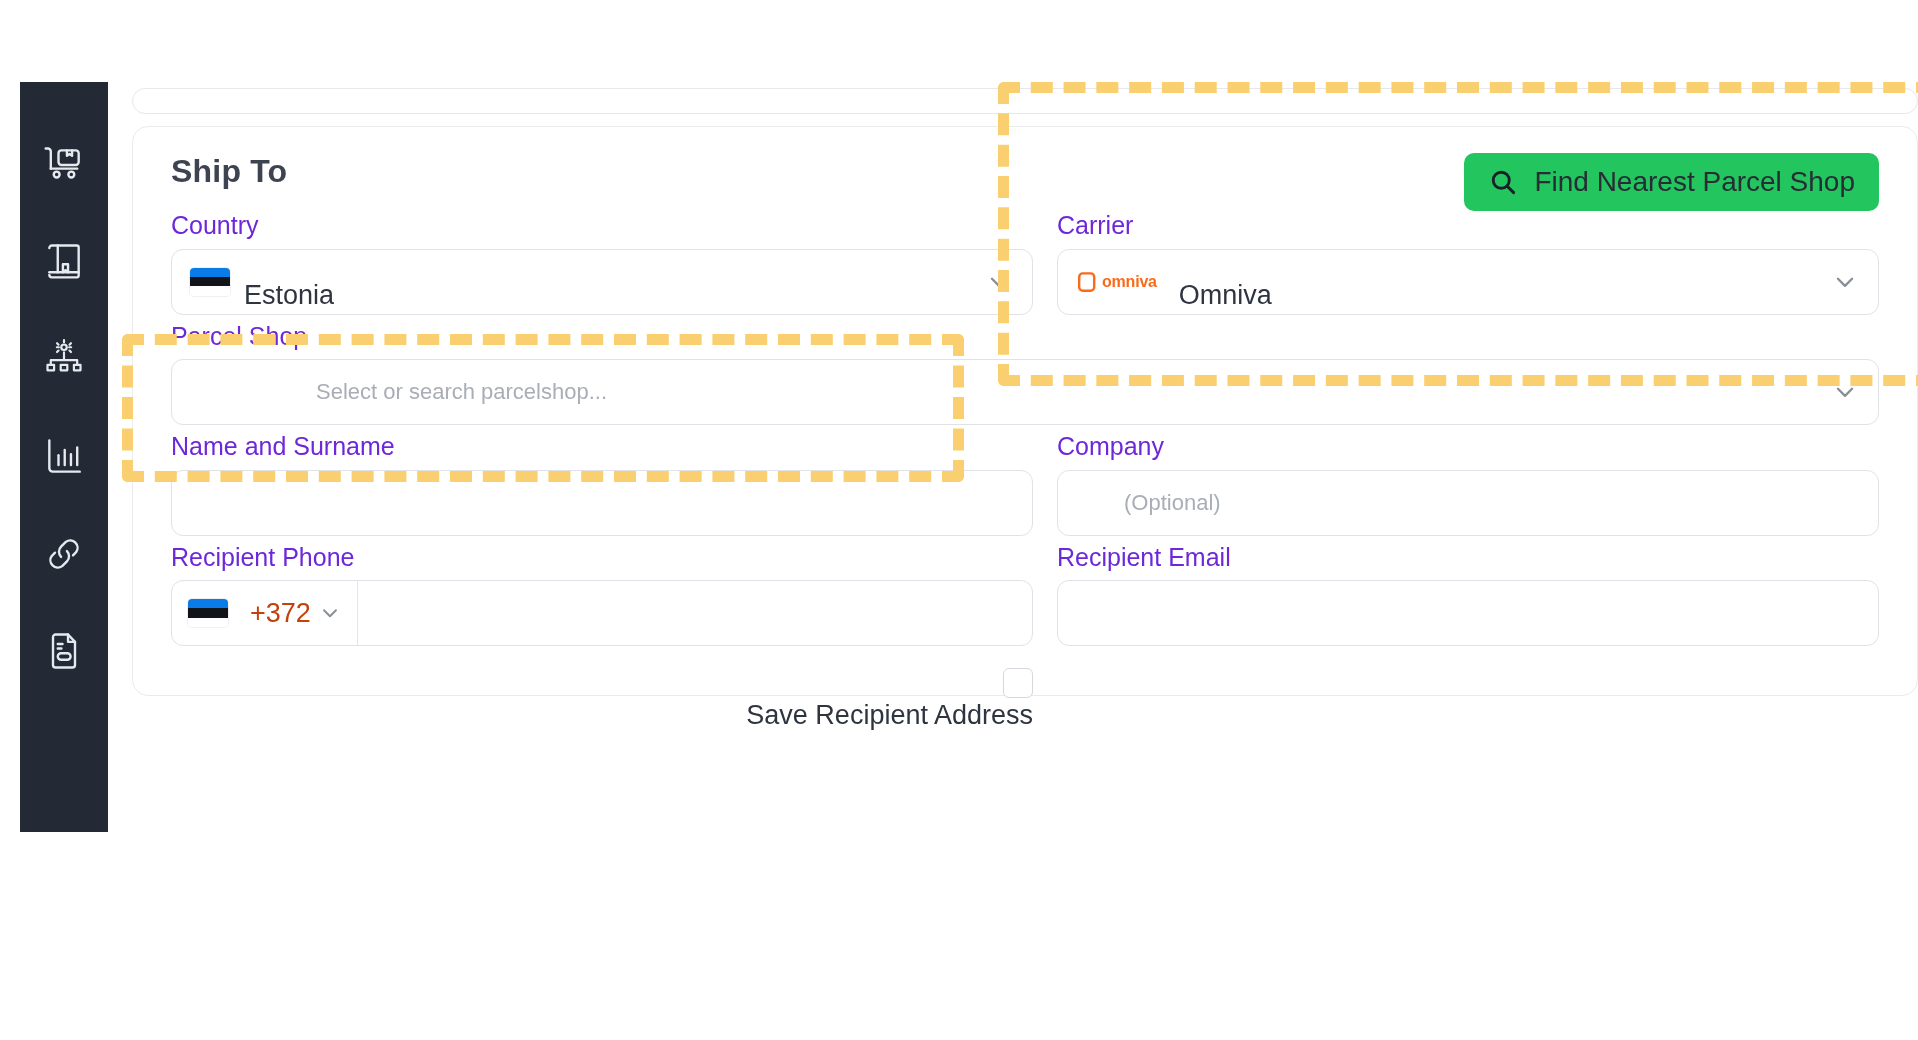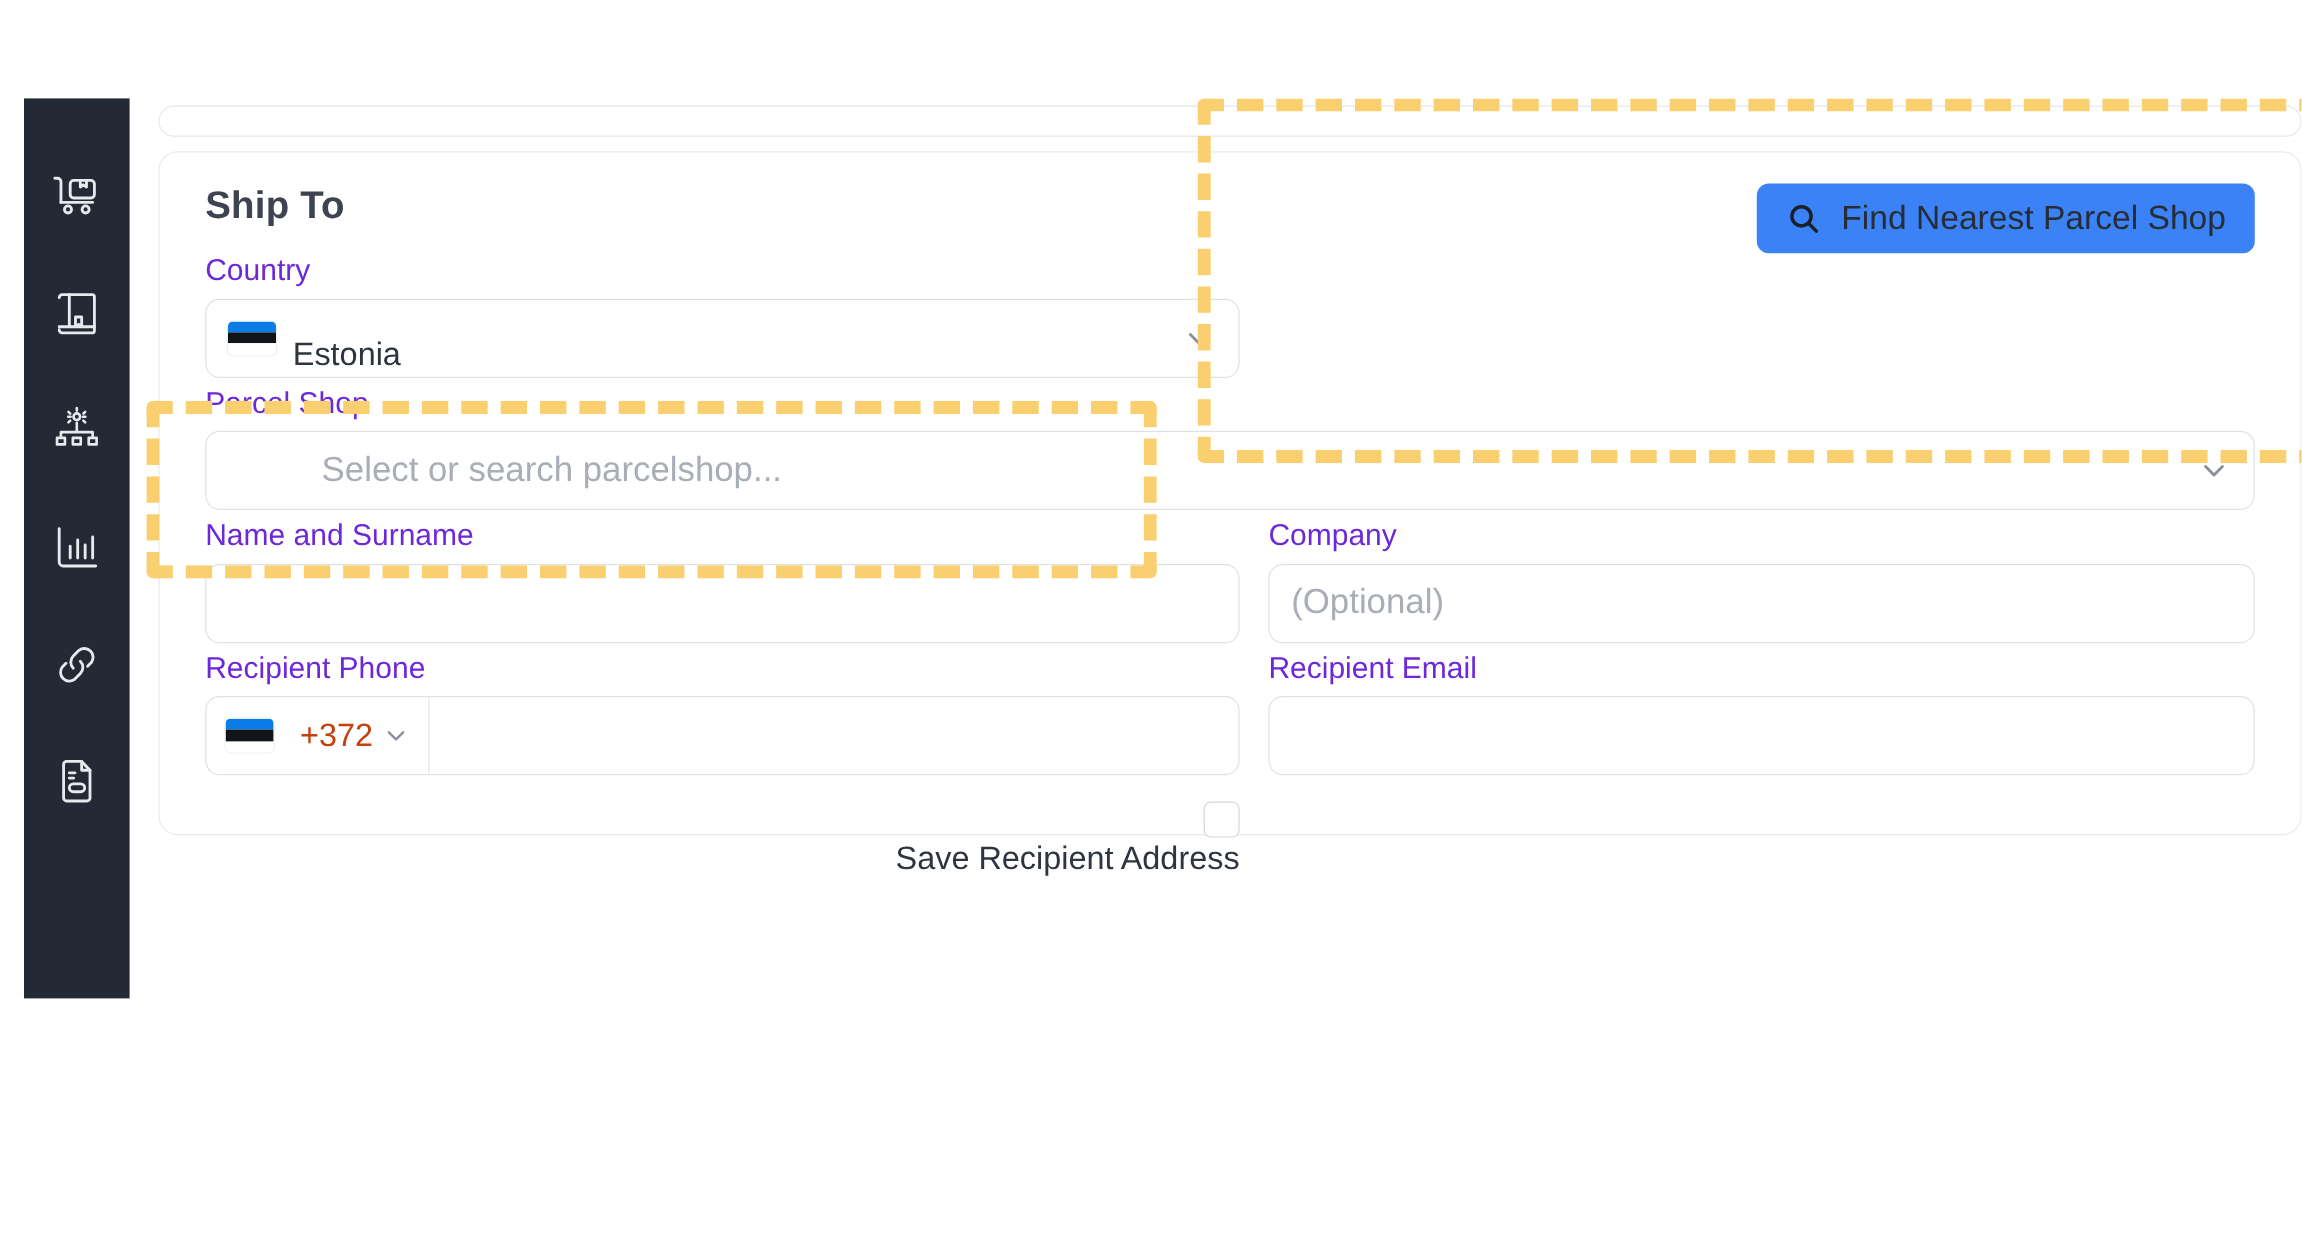--- a/index.html
+++ b/index.html
@@ -97,21 +97,21 @@
     border: 1px solid #dfe2e6;
     border-radius: 12px;
     background: #fff;
     display: flex;
     align-items: center;
     padding: 0 18px;
     font-size: 27px;
     color: #2f3540;
   }
   .control .value { font-size: 27px; color: #2f3540; margin-top: 28px; }
-  .control .ph { font-size: 29px; color: #a9aeb6; }
+  .control .ph { font-size: 22px; color: #a9aeb6; margin-left: 48px; }
 
   .chev {
     position: absolute;
     right: 20px;
     top: 50%;
     transform: translateY(-50%);
     width: 26px;
     height: 26px;
   }
 
@@ -180,21 +180,21 @@
     font-size: 27px;
     color: #2f3540;
   }
 
   
   .find-btn {
     position: absolute;
     right: 38px;
     top: 26px;
     height: 58px;
-    background: #3b82f6;
+    background: #22c55e;
     border-radius: 10px;
     display: flex;
     align-items: center;
     gap: 16px;
     padding: 0 24px;
     cursor: pointer;
   }
   .find-btn span {
     font-size: 28px;
     color: #272c35;
@@ -330,20 +330,37 @@
             </span>
           <span class="value">Estonia</span>
           <span class="chev">
             <svg width="26" height="26" viewBox="0 0 24 24" fill="none" stroke="#8a9099" stroke-width="2.2" stroke-linecap="round" stroke-linejoin="round">
                 <path d="M5.5 9l6.5 6.5L18.5 9"></path>
               </svg>
           </span>
         </div>
       </div>
 
+      <div class="field">
+        <div class="label">Carrier</div>
+        <div class="control">
+          <span style="display:flex;align-items:center;gap:4px;margin-right:22px;flex:0 0 auto;">
+            <svg width="22" height="24" viewBox="0 0 22 24" fill="none" stroke="#f96a1b" stroke-width="2.4" stroke-linecap="round">
+              <rect x="3.2" y="3.4" width="15" height="17.4" rx="3.6"></rect>
+            </svg>
+            <span style="font-size:16px;color:#f96a1b;font-weight:bold;letter-spacing:-.2px;">omniva</span>
+          </span>
+          <span class="value">Omniva</span>
+          <span class="chev">
+            <svg width="26" height="26" viewBox="0 0 24 24" fill="none" stroke="#8a9099" stroke-width="2.2" stroke-linecap="round" stroke-linejoin="round">
+                <path d="M5.5 9l6.5 6.5L18.5 9"></path>
+              </svg>
+          </span>
+        </div>
+      </div>
 
       <div class="field full-row">
         <div class="label">Parcel Shop</div>
         <div class="control parcelshop-control">
           <span class="ph">Select or search parcelshop...</span>
           <span class="chev">
             <svg width="26" height="26" viewBox="0 0 24 24" fill="none" stroke="#8a9099" stroke-width="2.2" stroke-linecap="round" stroke-linejoin="round">
                 <path d="M5.5 9l6.5 6.5L18.5 9"></path>
               </svg>
           </span>

